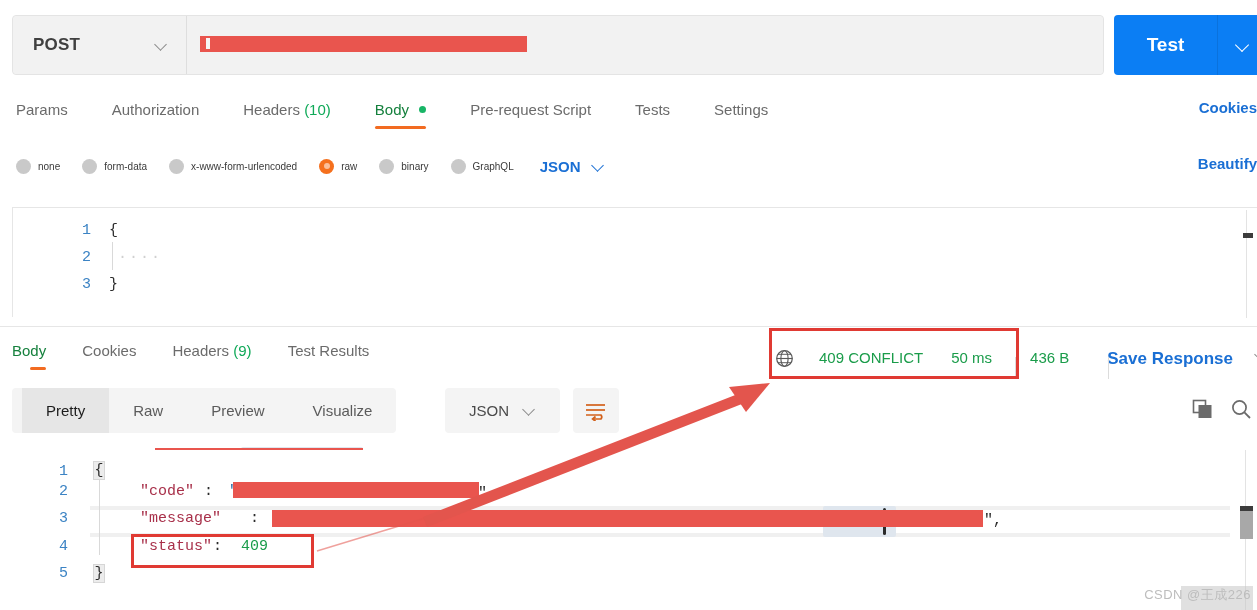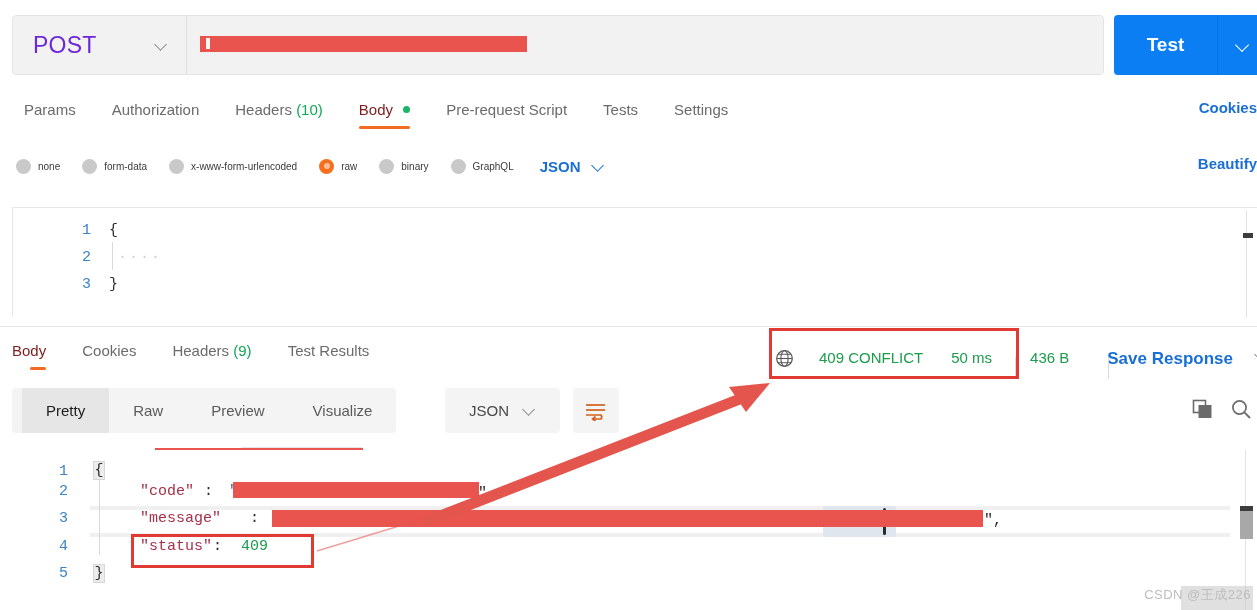--- a/index.html
+++ b/index.html
@@ -18,21 +18,21 @@
     display: flex; align-items: stretch;
     border: 1px solid #e4e4e4; border-radius: 4px;
     background: #f2f2f2;
   }
   .method-select {
     width: 174px; display: flex; align-items: center; justify-content: space-between;
     padding: 0 18px 0 20px; background: #f2f2f2;
     border-right: 1px solid #dedede; border-radius: 4px 0 0 4px;
     cursor: pointer;
   }
-  .method-label { font-size: 23px; color: #6d28d9; font-weight: 400; letter-spacing: .2px; }
+  .method-label { font-size: 17px; color: #404040; font-weight: 700; letter-spacing: .2px; }
   .chev { width: 13px; height: 13px; position: relative; }
   .chev::after {
     content: ""; position: absolute; left: 1px; top: 1px;
     width: 8px; height: 8px;
     border-right: 1.6px solid #8a8a8a; border-bottom: 1.6px solid #8a8a8a;
     transform: rotate(45deg);
   }
   .url-field {
     flex: 1; position: relative; background: #f2f2f2;
     border-radius: 0 4px 4px 0; display: flex; align-items: center;
@@ -57,29 +57,29 @@
     border-right: 1px solid #0a72dd;
   }
   .send-caret {
     width: 49px; background: #0b7ef4; display: flex; align-items: center; justify-content: center;
     cursor: pointer;
   }
   .send-caret .chev::after { border-color: #fff; border-width: 1.8px; width: 9px; height: 9px; }
 
   
   .req-tabs {
-    position: absolute; left: 24px; top: 95px; height: 36px;
-    display: flex; align-items: flex-start; gap: 0; justify-content: center;
+    position: absolute; left: 16px; top: 95px; height: 36px;
+    display: flex; align-items: flex-start; gap: 8px; justify-content: center;
   }
   .rtab {
     position: relative; padding: 0 18px; height: 34px; line-height: 30px;
     font-size: 15px; color: #6b6b6b; cursor: pointer; white-space: nowrap;
   }
   .rtab:first-child { padding-left: 0; }
-  .rtab.active { color: #7f1d1d; }
+  .rtab.active { color: #15803d; }
   .rtab.active::after {
     content: ""; position: absolute; left: 18px; right: 18px; bottom: 0;
     height: 3px; background: #f26b21; border-radius: 2px;
   }
   .rtab .count { color: #0fa958; }
   .dot-green {
     display: inline-block; width: 7px; height: 7px; border-radius: 50%;
     background: #18b566; margin-left: 6px; vertical-align: 2px;
   }
   .cookies-link {

